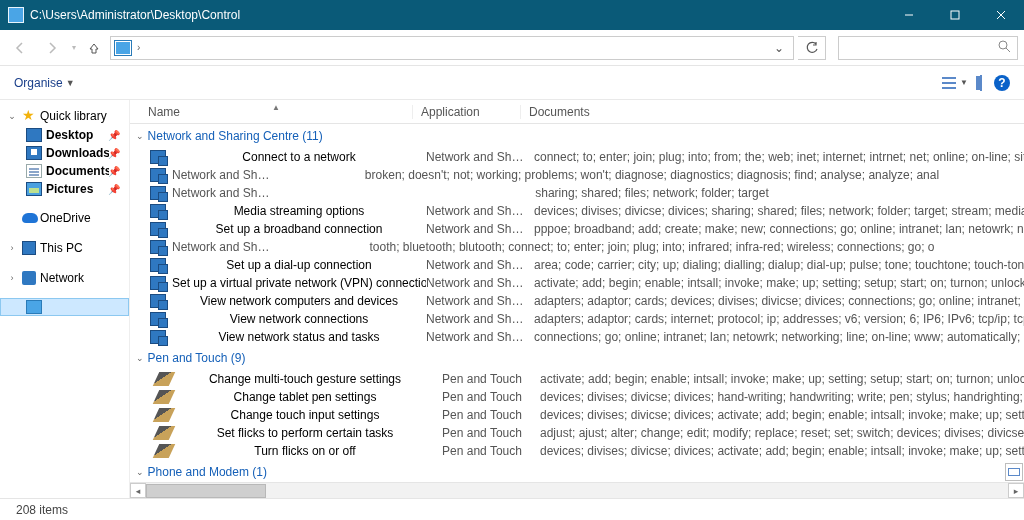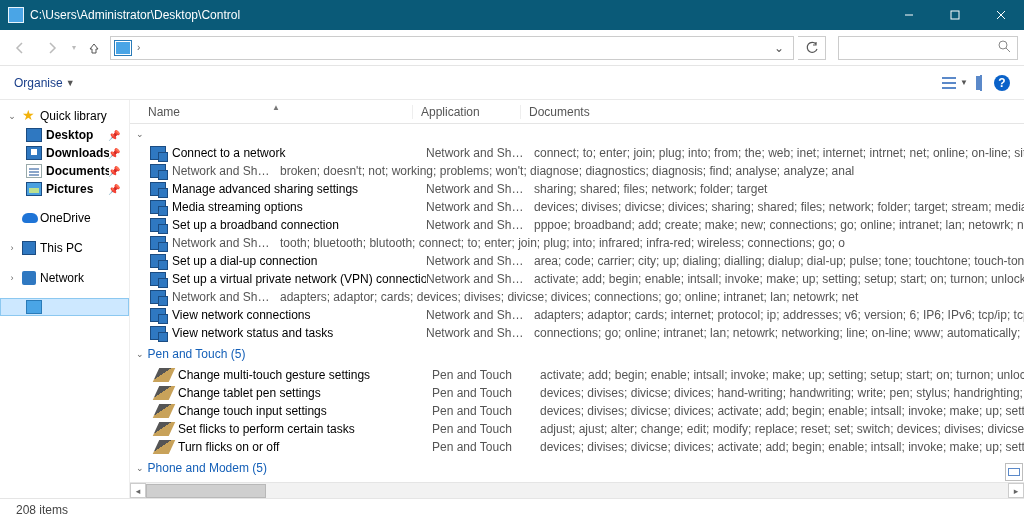--- a/index.html
+++ b/index.html
@@ -50,21 +50,21 @@
   .hcol { padding:0 8px; position:relative; }
   .col-name { width:272px; }
   .col-app  { width:108px; }
   .col-kw   { flex:1; }
   .sort-ind { position:absolute; top:-2px; left:50%; transform:translateX(-50%); font-size:8px; color:#777; }
   .hcol+.hcol { border-left:1px solid #eee; }
 
   .list { flex:1; overflow:hidden; }
   .group-hdr { display:flex; align-items:center; color:#1560b8; padding:5px 0 5px 6px; gap:4px; }
   .group-hdr .chev { font-size:9px; color:#666; }
-  .row { display:flex; align-items:center; padding:1px 0 1px 20px; height:18px; }
+  .row { display:flex; align-items:center; padding:1px 0 1px 20px; height:18px;text-align:center; }
   .row .ricon { width:16px; height:14px; margin-right:6px; flex:0 0 16px; }
   .row .rname { width:254px; white-space:nowrap; overflow:hidden; }
   .row .rapp  { width:108px; white-space:nowrap; overflow:hidden; text-overflow:ellipsis; color:#555; padding-right:8px; }
   .row .rkw   { flex:1; white-space:nowrap; overflow:hidden; color:#555; }
 
   .hscroll { height:16px; border-top:1px solid #e5e5e5; background:#f2f2f2; display:flex; align-items:stretch; }
   .hs-btn { width:16px; background:#fff; border:1px solid #ccc; display:flex; align-items:center; justify-content:center; font-size:9px; color:#666; }
   .hs-track { flex:1; position:relative; }
   .hs-thumb { position:absolute; left:0; top:1px; height:14px; width:120px; background:#cfcfcf; border:1px solid #b8b8b8; }
   .dsel { position:absolute; right:1px; bottom:17px; width:18px; height:18px; border:1px solid #bdbdbd; background:#fff; display:flex; align-items:center; justify-content:center; }
@@ -232,35 +232,35 @@
         <span>Application</span>
       </div>
       <div class="hcol col-kw">
         <span>Documents</span>
       </div>
     </div>
 
     <div class="list" id="list">
         <div class="group-hdr">
           <span class="chev">⌄</span>
+          <span>Network and Sharing Centre (11)</span>
         </div>
         <div class="row">
           <span class="ricon ic-networks"></span>
           <span class="rname">Connect to a network</span>
           <span class="rapp">Network and Sharing...</span>
           <span class="rkw">connect; to; enter; join; plug; into; from; the; web; inet; internet; intrnet; net; online; on-line; sites; pages; we</span>
         </div>
         <div class="row">
           <span class="ricon ic-networks"></span>
           <span class="rapp">Network and Sharing...</span>
           <span class="rkw">broken; doesn't; not; working; problems; won't; diagnose; diagnostics; diagnosis; find; analyse; analyze; anal</span>
         </div>
         <div class="row">
           <span class="ricon ic-networks"></span>
-          <span class="rname">Manage advanced sharing settings</span>
           <span class="rapp">Network and Sharing...</span>
           <span class="rkw">sharing; shared; files; network; folder; target</span>
         </div>
         <div class="row">
           <span class="ricon ic-networks"></span>
           <span class="rname">Media streaming options</span>
           <span class="rapp">Network and Sharing...</span>
           <span class="rkw">devices; divises; divicse; divices; sharing; shared; files; network; folder; target; stream; media; library; options;</span>
         </div>
         <div class="row">
@@ -281,38 +281,39 @@
           <span class="rkw">area; code; carrier; city; up; dialing; dialling; dialup; dial-up; pulse; tone; touchtone; touch-tone; activate; ad</span>
         </div>
         <div class="row">
           <span class="ricon ic-networks"></span>
           <span class="rname">Set up a virtual private network (VPN) connection</span>
           <span class="rapp">Network and Sharing...</span>
           <span class="rkw">activate; add; begin; enable; intsall; invoke; make; up; setting; setup; start; on; turnon; unlock; connections; g</span>
         </div>
         <div class="row">
           <span class="ricon ic-networks"></span>
+          <span class="rname">View network computers and devices</span>
           <span class="rapp">Network and Sharing...</span>
           <span class="rkw">adapters; adaptor; cards; devices; divises; divicse; divices; connections; go; online; intranet; lan; netowrk; net</span>
         </div>
         <div class="row">
           <span class="ricon ic-networks"></span>
           <span class="rname">View network connections</span>
           <span class="rapp">Network and Sharing...</span>
           <span class="rkw">adapters; adaptor; cards; internet; protocol; ip; addresses; v6; version; 6; IP6; IPv6; tcp/ip; tcp\ip; tcpip; conn</span>
         </div>
         <div class="row">
           <span class="ricon ic-networks"></span>
           <span class="rname">View network status and tasks</span>
           <span class="rapp">Network and Sharing...</span>
           <span class="rkw">connections; go; online; intranet; lan; netowrk; networking; line; on-line; www; automatically; autoshow; aut</span>
         </div>
         <div class="group-hdr">
           <span class="chev">⌄</span>
-          <span>Pen and Touch (5)</span>
+          <span>Pen and Touch (9)</span>
         </div>
         <div class="row">
           <span class="ricon ic-pen"></span>
           <span class="rname">Change multi-touch gesture settings</span>
           <span class="rapp">Pen and Touch</span>
           <span class="rkw">activate; add; begin; enable; intsall; invoke; make; up; setting; setup; start; on; turnon; unlock; devices; divis</span>
         </div>
         <div class="row">
           <span class="ricon ic-pen"></span>
           <span class="rname">Change tablet pen settings</span>
@@ -332,21 +333,21 @@
           <span class="rkw">adjust; ajust; alter; change; edit; modify; replace; reset; set; switch; devices; divises; divicse; divices; flicks; ge</span>
         </div>
         <div class="row">
           <span class="ricon ic-pen"></span>
           <span class="rname">Turn flicks on or off</span>
           <span class="rapp">Pen and Touch</span>
           <span class="rkw">devices; divises; divicse; divices; activate; add; begin; enable; intsall; invoke; make; up; setting; setup; start; o</span>
         </div>
         <div class="group-hdr">
           <span class="chev">⌄</span>
-          <span>Phone and Modem (5)</span>
+          <span>Phone and Modem (1)</span>
         </div>
       </div>
 
     <div class="dsel"></div>
 
     <div class="hscroll">
       <div class="hs-btn">◂</div>
       <div class="hs-track">
         <div class="hs-thumb"></div>
       </div>

